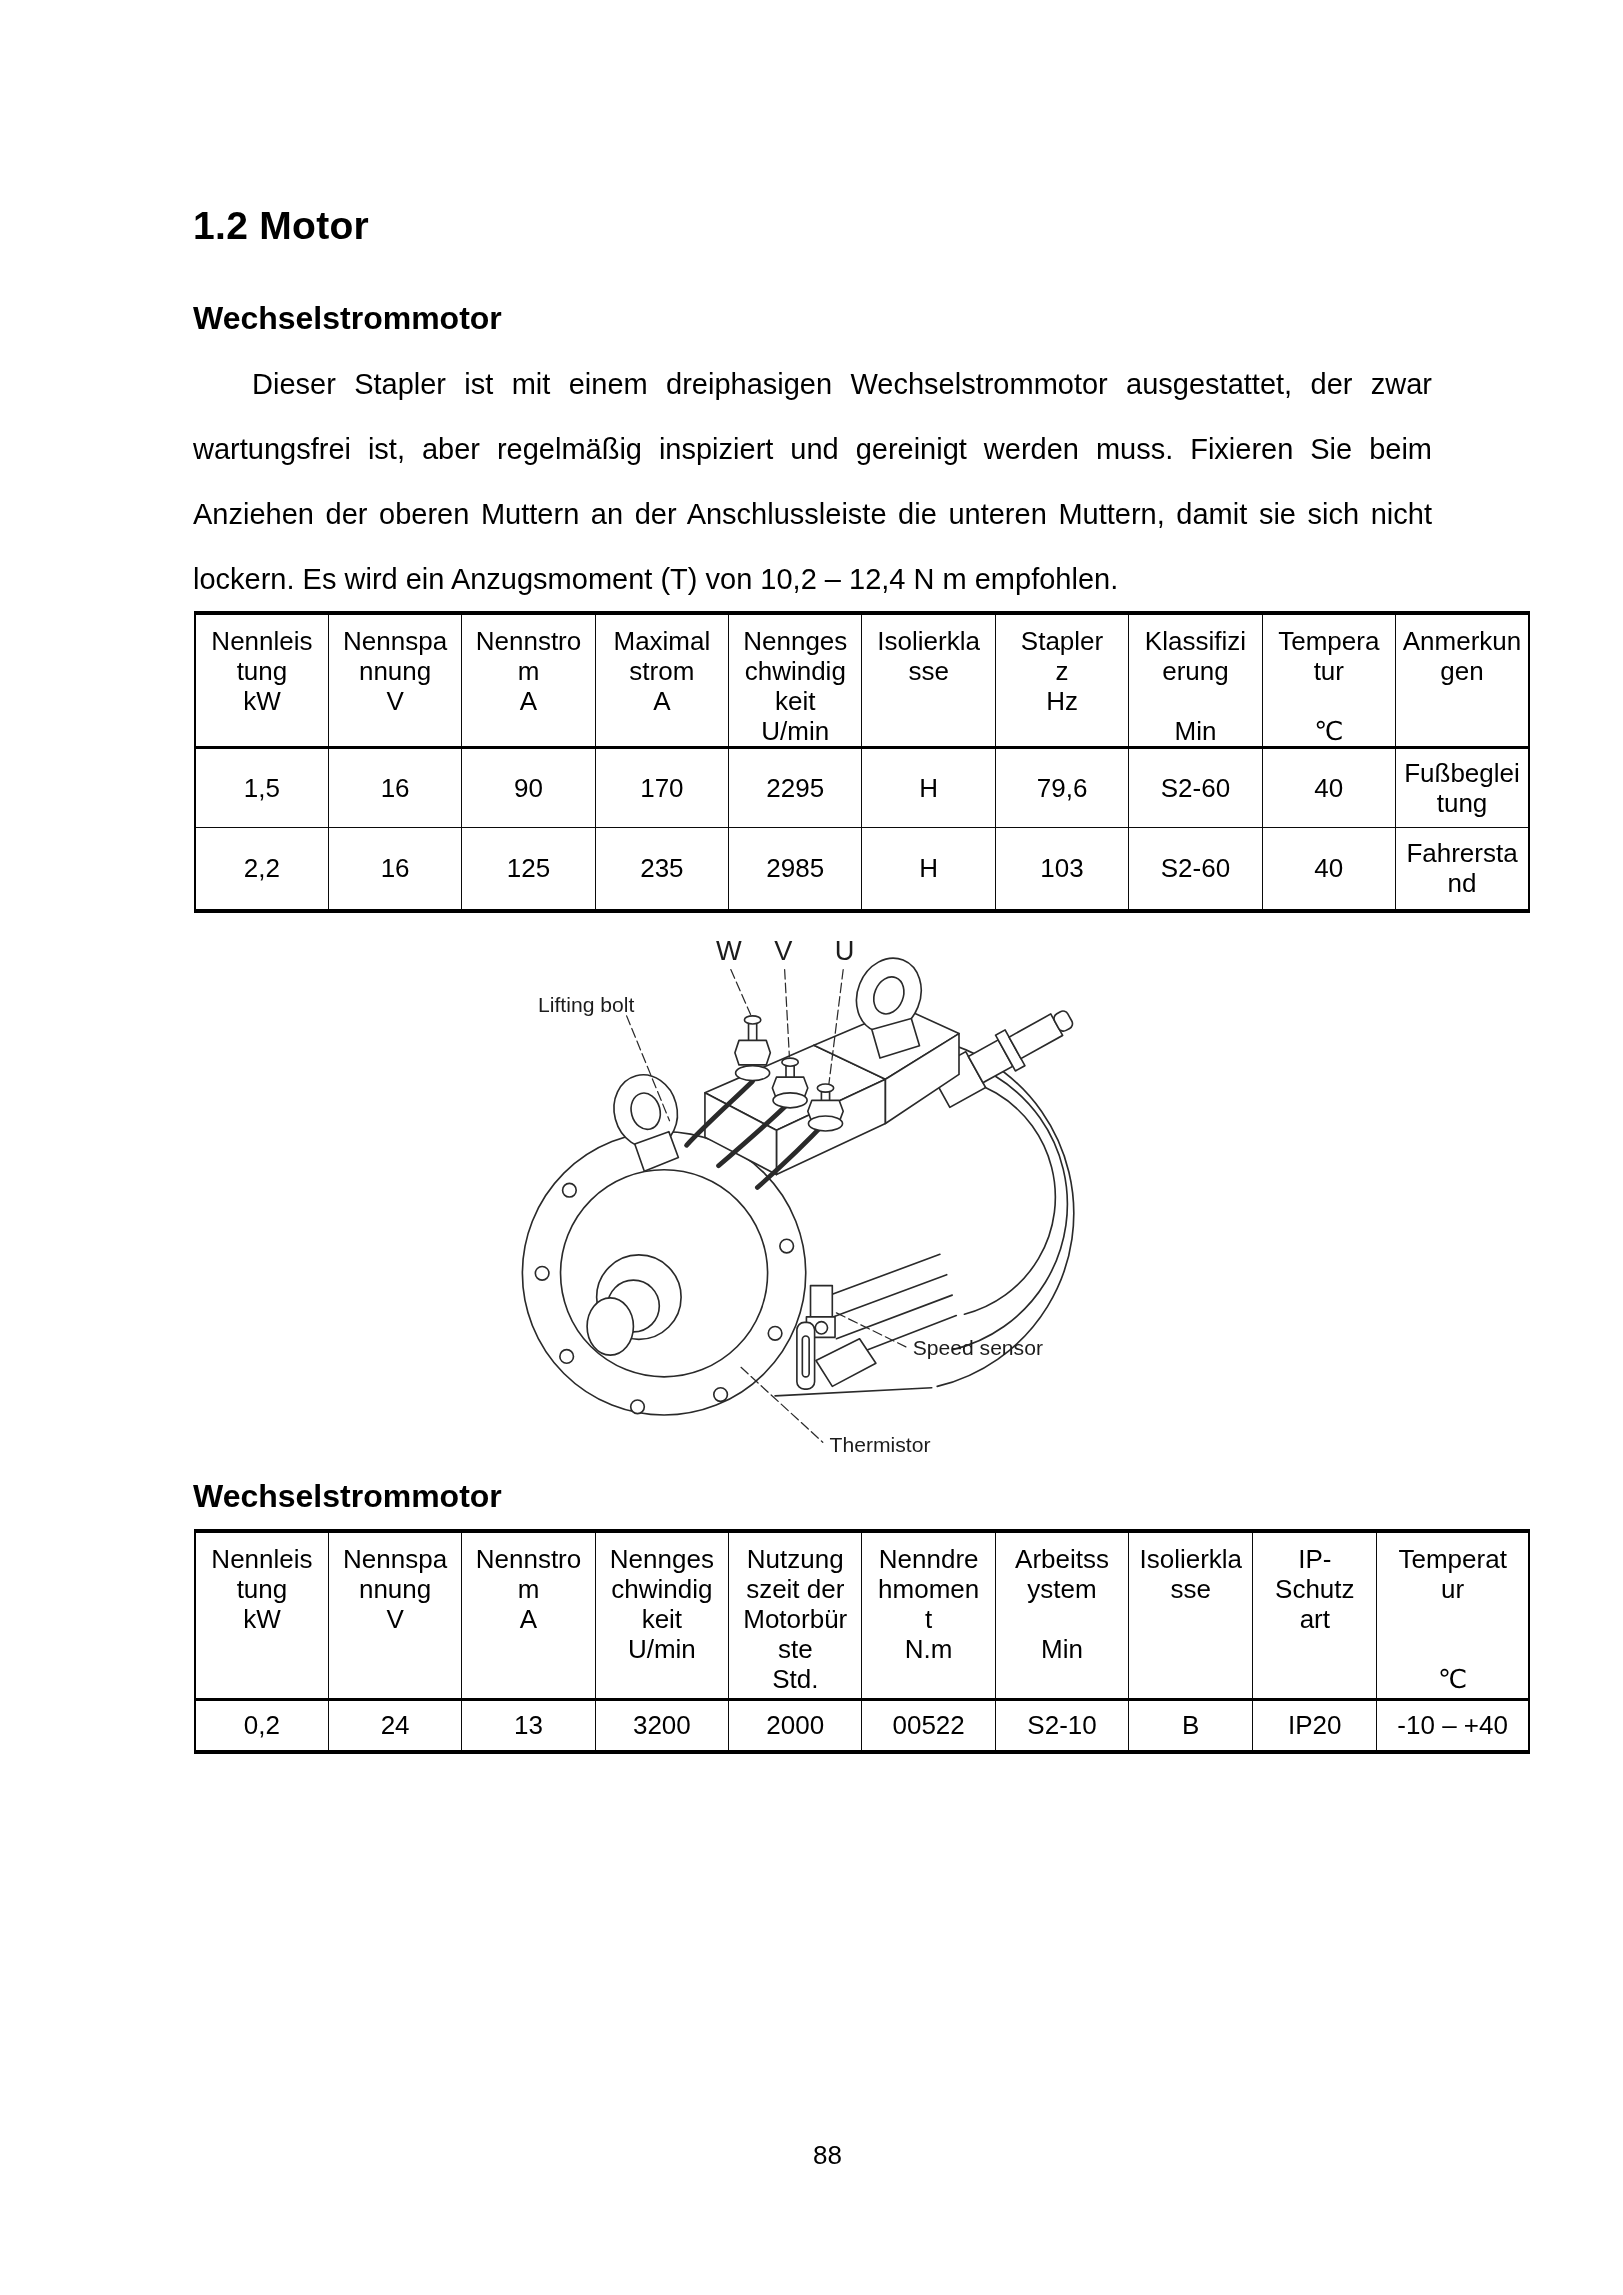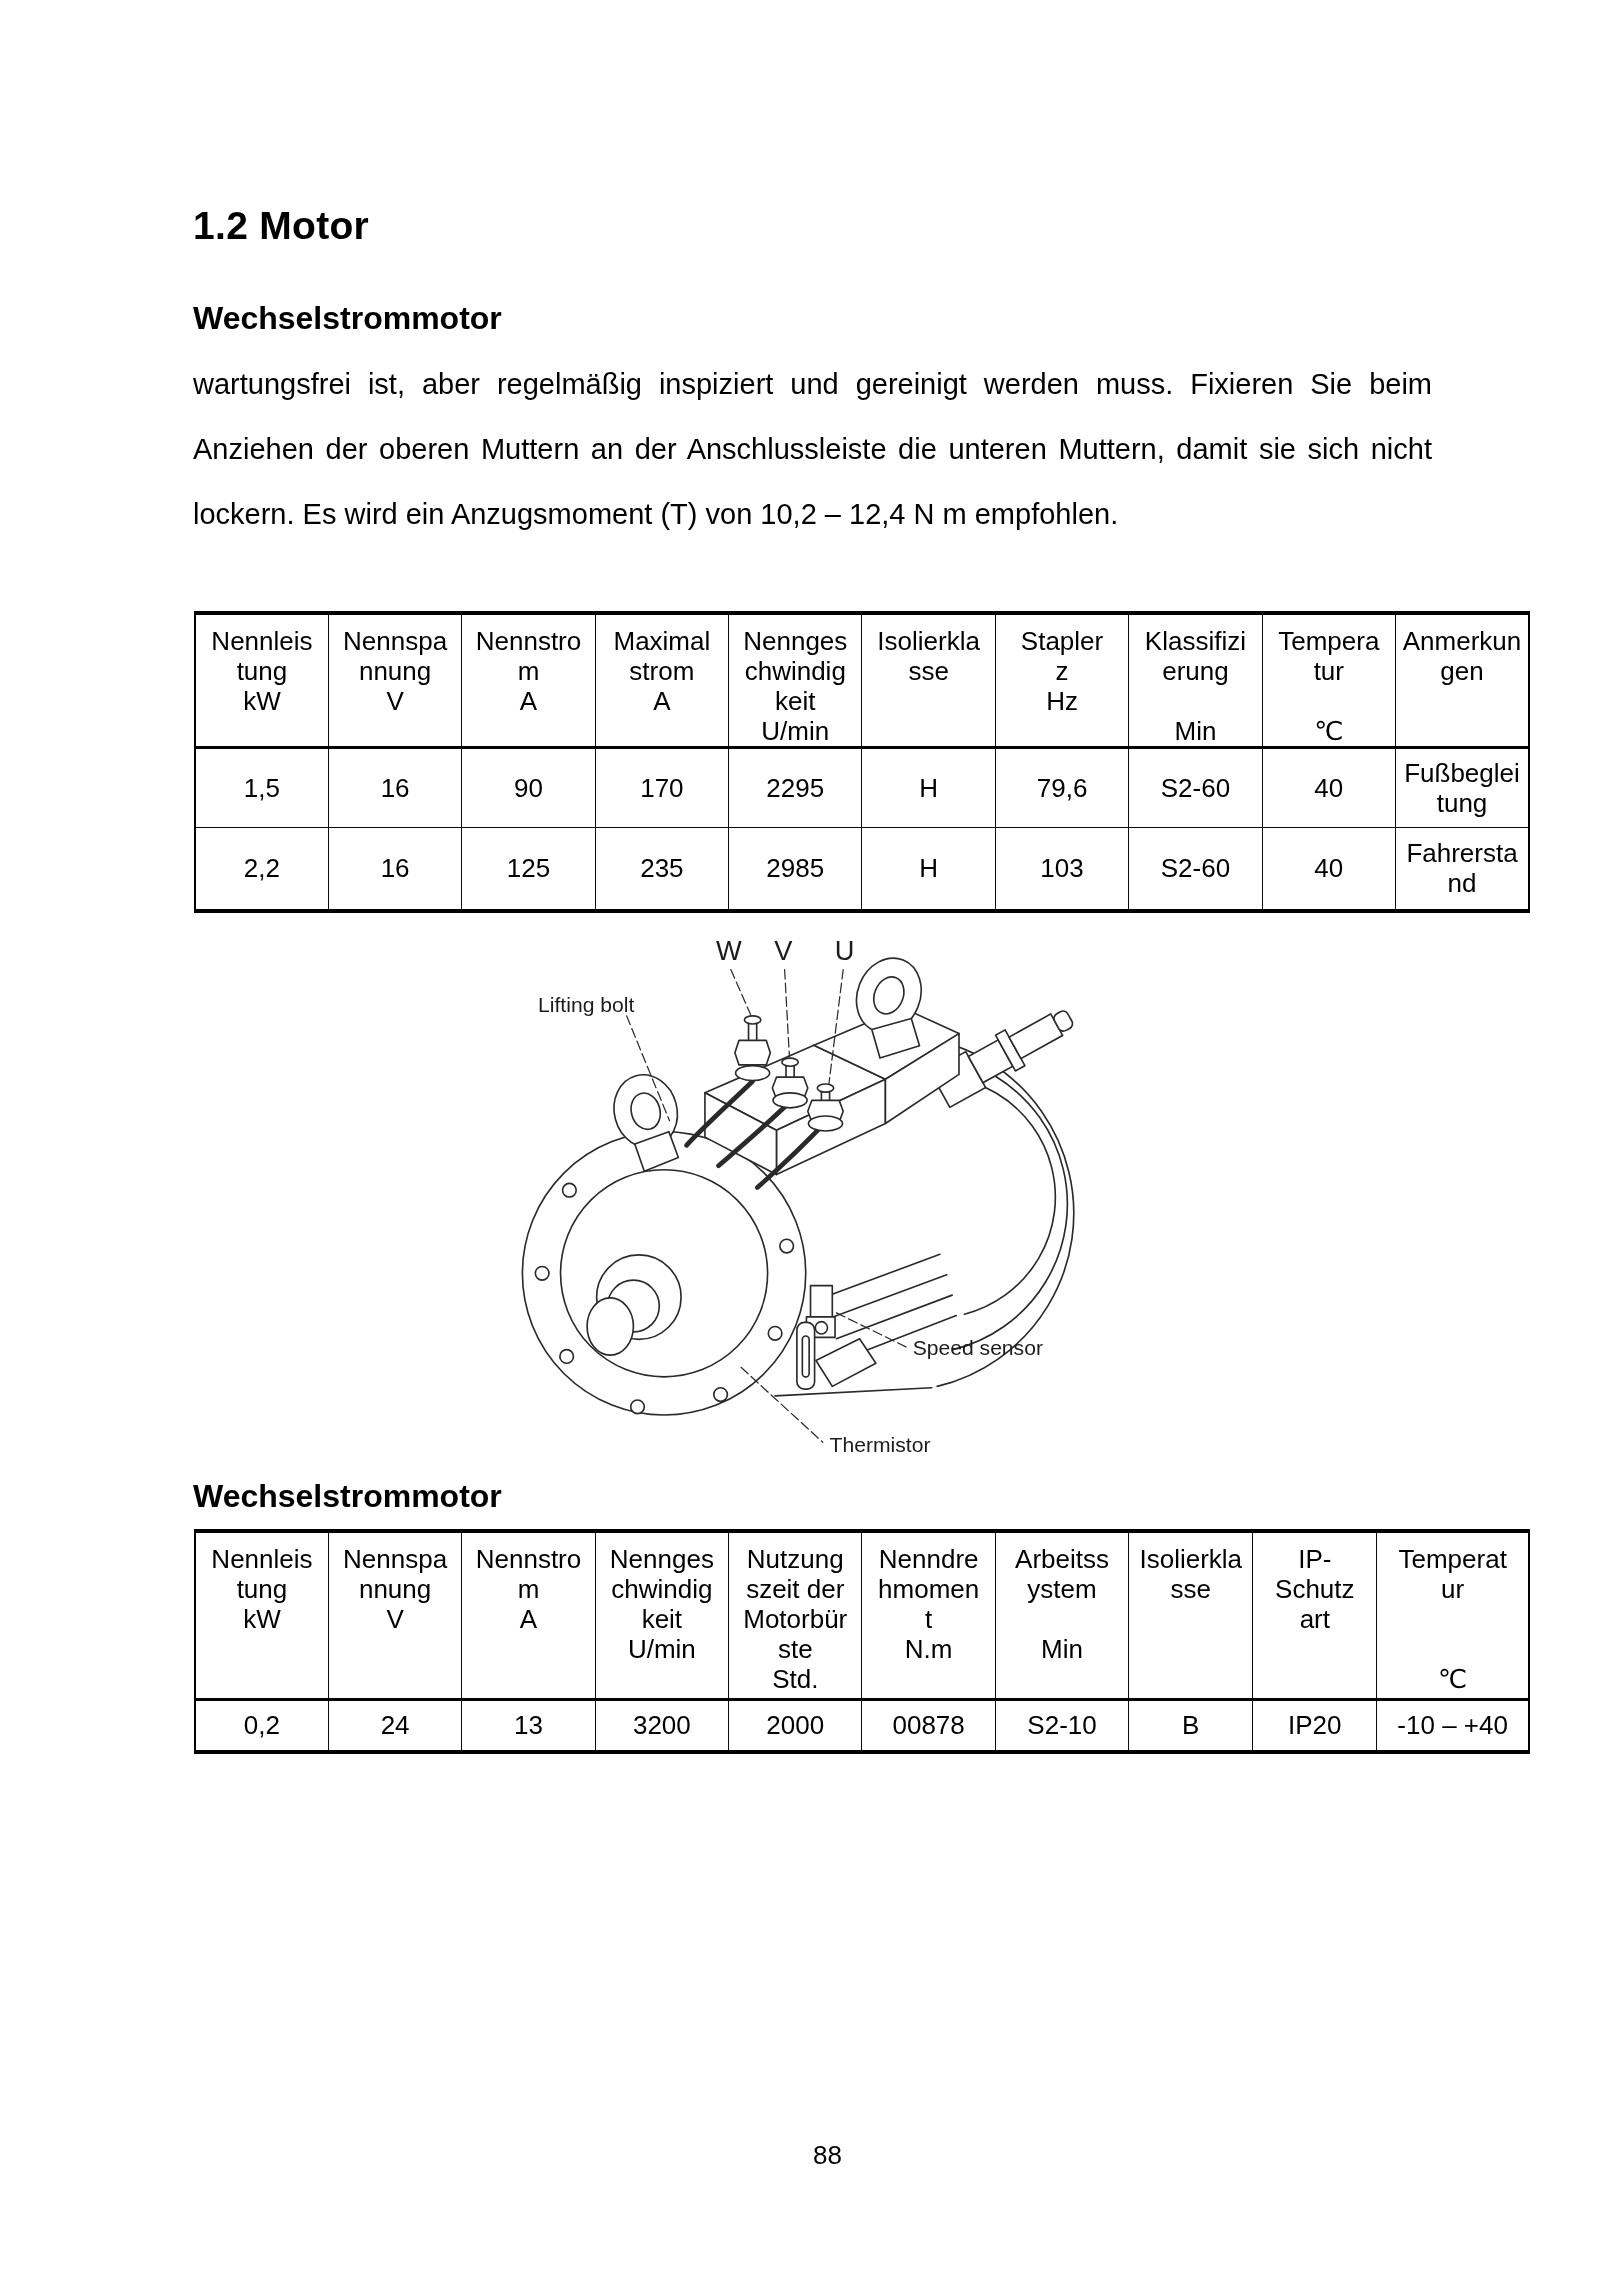--- a/index.html
+++ b/index.html
@@ -49,20 +49,21 @@
   
   .page-num { left:16px; top:2140px; width:1623px; text-align:center; font-size:26px; }
 </style>
 </head>
 <body>
 
 <div class="abs sec-title">1.2 Motor</div>
 <div class="abs h-ac1">Wechselstrommotor</div>
 
 <div class="abs para">
+  <div class="line first">Dieser Stapler ist mit einem dreiphasigen Wechselstrommotor ausgestattet, der zwar</div>
   <div class="line">wartungsfrei ist, aber regelmäßig inspiziert und gereinigt werden muss. Fixieren Sie beim</div>
   <div class="line">Anziehen der oberen Muttern an der Anschlussleiste die unteren Muttern, damit sie sich nicht</div>
   <div class="line last">lockern. Es wird ein Anzugsmoment (T) von 10,2 – 12,4 N m empfohlen.</div>
 </div>
 
 <table class="spec abs" id="table1">
   <colgroup>
     <col style="width:10%">
       <col style="width:10%">
       <col style="width:10%">
@@ -308,21 +309,21 @@
 
 
 ℃</th>
   </tr>
   <tr class="r0">
     <td>0,2</td>
     <td>24</td>
     <td>13</td>
     <td>3200</td>
     <td>2000</td>
-    <td>00878</td>
+    <td>00522</td>
     <td>S2-10</td>
     <td>B</td>
     <td>IP20</td>
     <td>-10 – +40</td>
   </tr>
 </tbody>
   </table>
 
 <div class="abs page-num">88</div>
 

